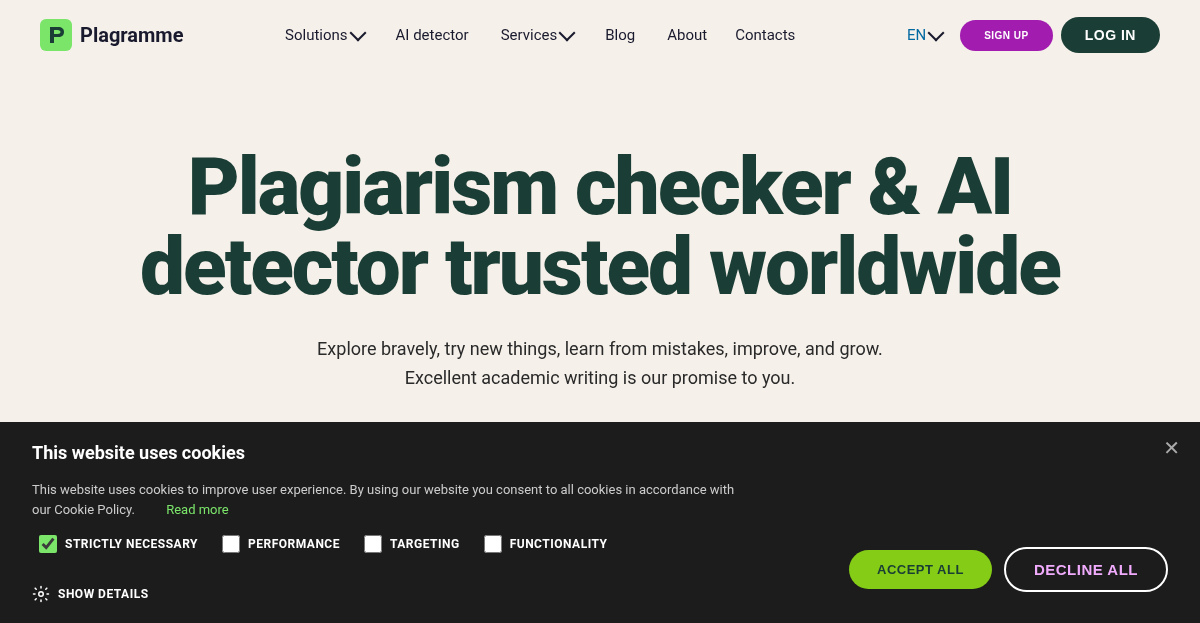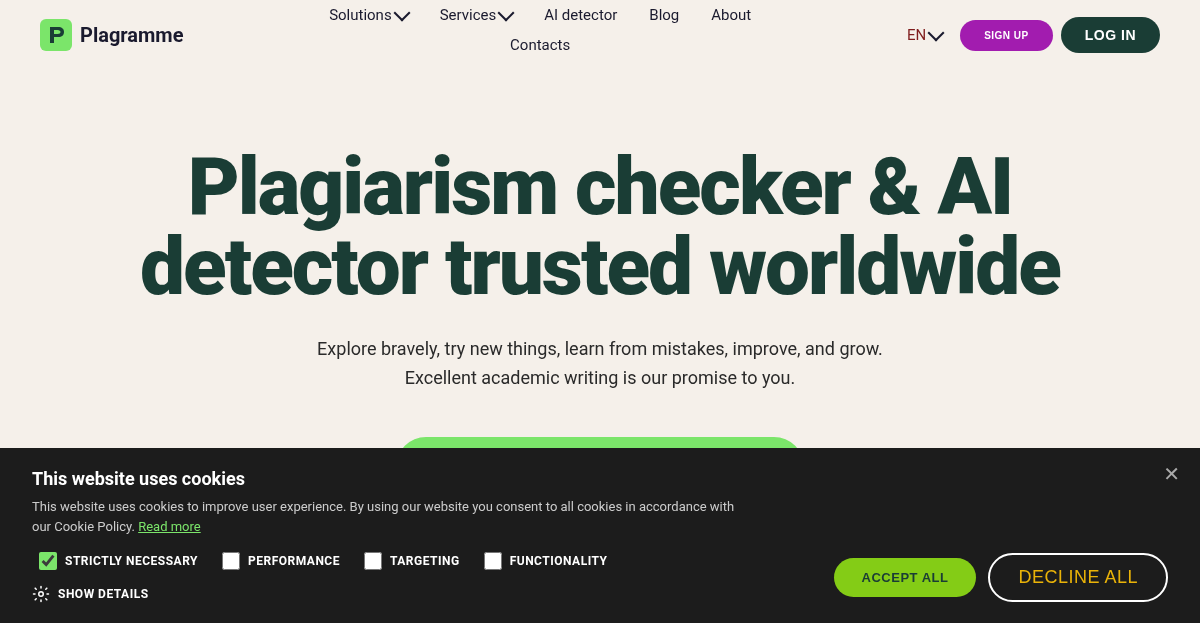--- a/index.html
+++ b/index.html
@@ -36,21 +36,20 @@
     .logo-text {
       font-size: 20px;
       font-weight: 700;
       color: #1a1a2e;
     }
 
     .nav-links {
       display: flex;
       align-items: center;
       gap: 0;
-      flex-direction: column;
     }
 
     .nav-links-row1, .nav-links-row2 {
       display: flex;
       align-items: center;
       gap: 4px;
     }
 
     .nav-links-row2 {
       justify-content: center;
@@ -82,21 +81,21 @@
       display: flex;
       align-items: center;
       gap: 8px;
     }
 
     .lang-selector {
       display: flex;
       align-items: center;
       gap: 4px;
       font-size: 15px;
-      color: #7f1d1d;
+      color: #0369a1;
       cursor: pointer;
       padding: 6px 10px;
     }
 
     .btn-signup {
       background: #a21caf;
       color: #fff;
       border: none;
       border-radius: 50px;
       padding: 10px 24px;
@@ -185,36 +184,36 @@
       font-size: 20px;
       cursor: pointer;
       background: none;
       border: none;
       line-height: 1;
     }
 
     .cookie-title {
       font-size: 18px;
       font-weight: 700;
-      margin-bottom: 8px;
+      margin-bottom: 17px;
       color: #fff;
     }
 
     .cookie-desc {
       font-size: 13px;
       color: #ccc;
       margin-bottom: 16px;
       max-width: 720px;
       line-height: 1.5;
     }
 
     .cookie-desc a {
       color: #7be56a;
-      text-decoration: underline;
-      cursor: pointer;
+      cursor: pointer;
+      margin-left: 28px;
     }
 
     .cookie-bottom {
       display: flex;
       align-items: center;
       justify-content: space-between;
       flex-wrap: wrap;
       gap: 16px;
     }
 
@@ -259,36 +258,36 @@
       padding: 12px 28px;
       font-size: 13px;
       font-weight: 800;
       cursor: pointer;
       letter-spacing: 0.5px;
       text-transform: uppercase;
     }
 
     .btn-decline {
       background: transparent;
-      color: #eab308;
+      color: #f0abfc;
       border: 2px solid #fff;
       border-radius: 50px;
       padding: 12px 28px;
-      font-size: 18px;
-      font-weight: 400;
+      font-size: 15px;
+      font-weight: 700;
       cursor: pointer;
       letter-spacing: 0.5px;
       text-transform: uppercase;
     }
 
     .show-details-row {
       display: flex;
       align-items: center;
       gap: 8px;
-      margin-top: 5px;
+      margin-top: 22px;
       cursor: pointer;
     }
 
     .gear-icon-svg {
       width: 18px;
       height: 18px;
     }
 
     .show-details-label {
       font-size: 12px;
@@ -310,25 +309,25 @@
     <span class="logo-text">Plagramme</span>
   </div>
 
   <div class="nav-links">
     <div class="nav-links-row1">
       <a class="nav-link">
         <span>Solutions</span>
         <span class="chevron-down"></span>
       </a>
       <a class="nav-link">
+        <span>AI detector</span>
+      </a>
+      <a class="nav-link">
         <span>Services</span>
         <span class="chevron-down"></span>
-      </a>
-      <a class="nav-link">
-        <span>AI detector</span>
       </a>
       <a class="nav-link">
         <span>Blog</span>
       </a>
       <a class="nav-link">
         <span>About</span>
       </a>
     </div>
     <div class="nav-links-row2">
       <a class="nav-link">

